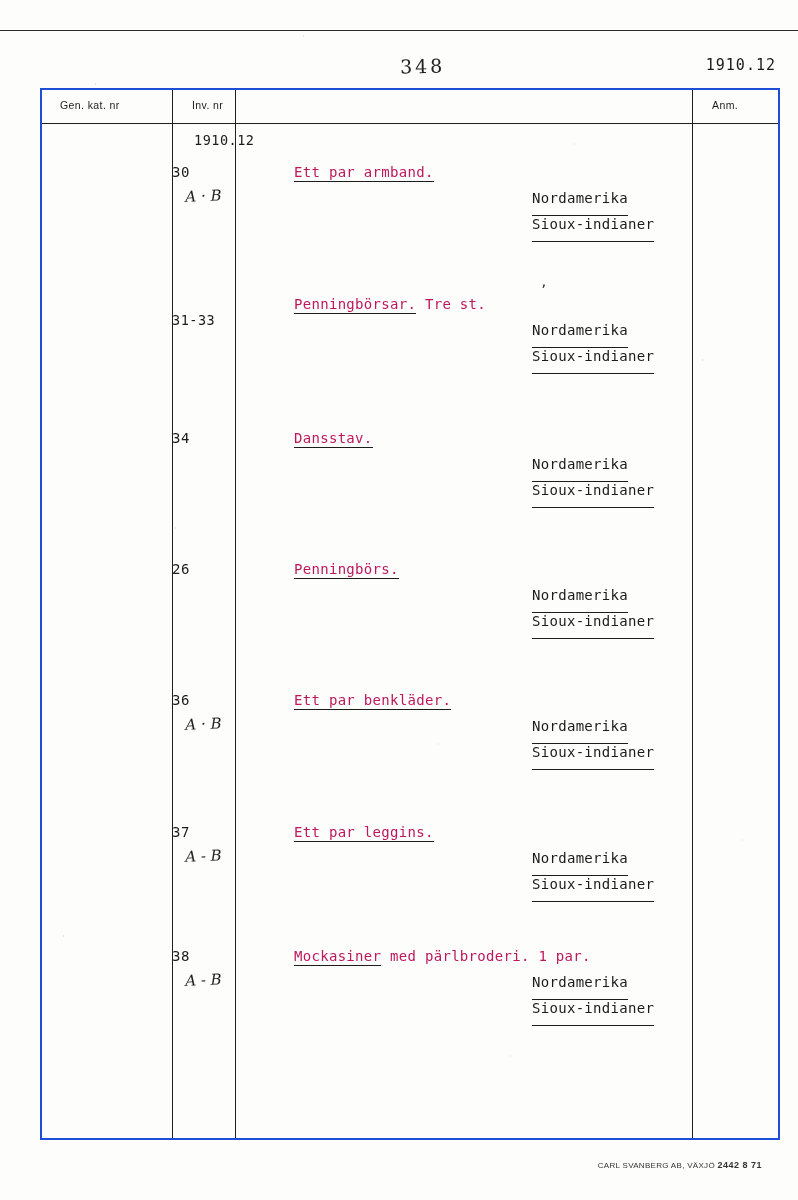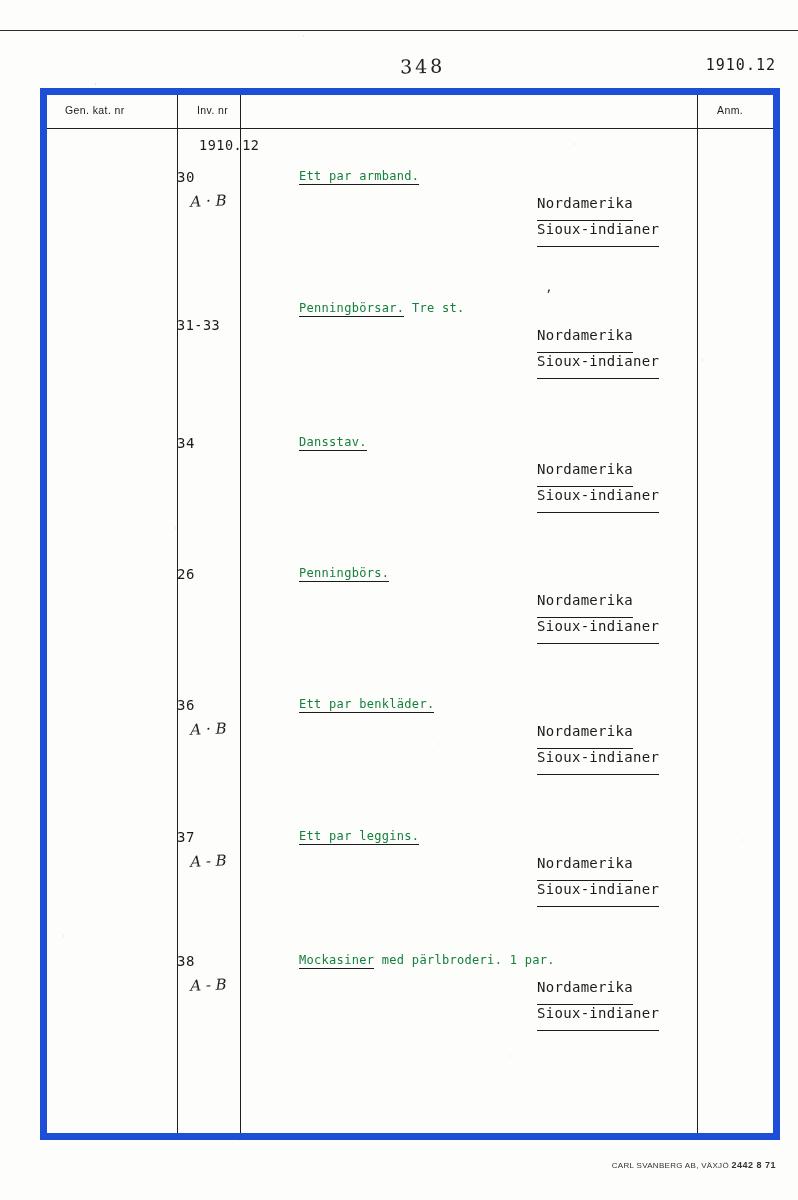--- a/index.html
+++ b/index.html
@@ -70,21 +70,21 @@
     font-size: 15px;
     letter-spacing: 1px;
     color: #1b1b1b;
   }
 
   
   .table-frame {
     position: absolute;
     left: 40px; top: 88px;
     width: 740px; height: 1052px;
-    border: 7px solid #1d4ed8;
+    border: 2px solid #1d4ed8;
     box-sizing: border-box;
   }
 
   .col-line {
     position: absolute;
     top: 0; bottom: 0;
     width: 1px;
     background: #1f1f1f;
   }
   .col-line.c1 { left: 130px; }
@@ -162,23 +162,23 @@
     font-size: 15px;
     color: #222;
     transform: rotate(-2deg);
     white-space: nowrap;
   }
 
   .entry .title {
     position: absolute;
     left: 59px;
     top: 0;
-    font-size: 12px;
+    font-size: 14px;
     letter-spacing: 0.3px;
-    color: #15803d;
+    color: #be185d;
     white-space: nowrap;
   }
   .entry .title .u {
     border-bottom: 1px solid #1b1b1b;
     padding-bottom: 1px;
   }
 
   .entry .place {
     position: absolute;
     left: 297px;
@@ -199,21 +199,21 @@
     position: absolute;
     left: 305px;
     top: 150px;
     font-size: 13px;
     color: #333;
   }
 
   
   .printer-credit {
     position: absolute;
-    right: 22px;
+    right: 36px;
     top: 1160px;
     font-family: "Liberation Sans", sans-serif;
     font-size: 8px;
     letter-spacing: 0.3px;
     color: #333;
     white-space: nowrap;
   }
   .printer-credit b {
     font-size: 9px;
     letter-spacing: 0.5px;

